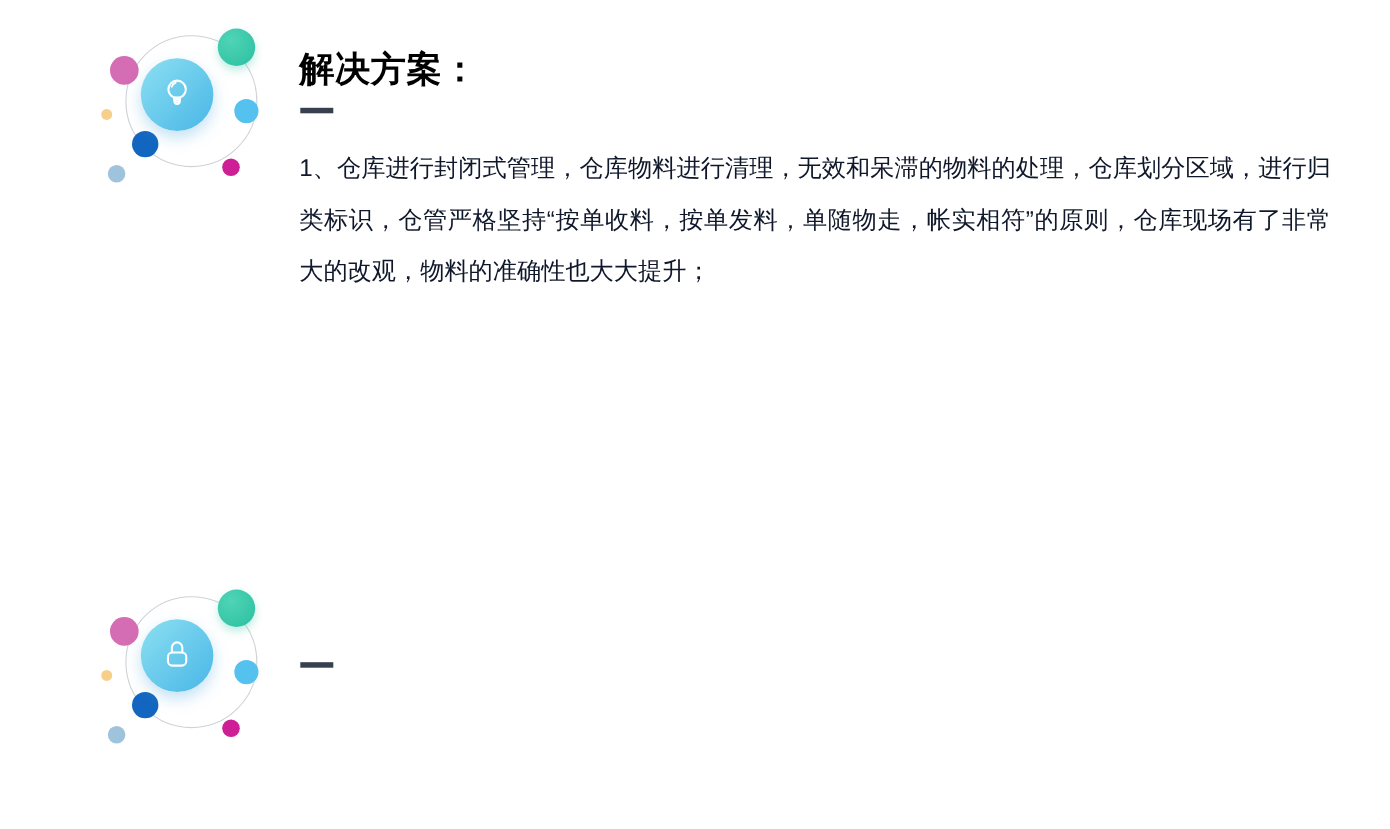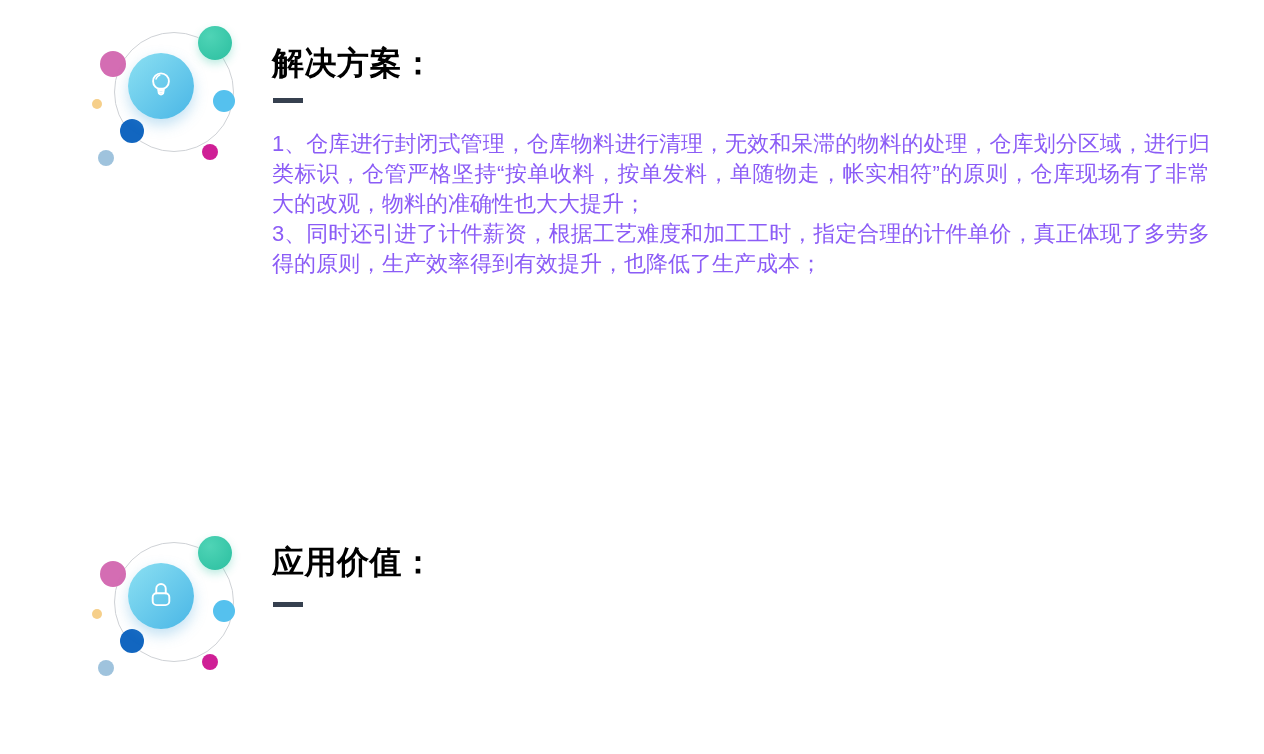--- a/index.html
+++ b/index.html
@@ -46,21 +46,21 @@
   .title-sec2 { top:543px; }
 
   .title-underline {
     position:absolute; left:273px; width:30px; height:5px; background:#36404f;
   }
   .underline-sec1 { top:98px; }
   .underline-sec2 { top:602px; }
 
   .paragraphs {
     position:absolute; left:272px; width:938px;
-    font-size:22px; line-height:30px; color:#8b5cf6;
+    font-size:22px; line-height:47px; color:#0f172a;
   }
   .paragraphs-sec1 { top:129px; }
   .paragraphs-sec2 { top:630px; }
   .paragraphs p {
     margin:0; text-align:justify; text-justify:inter-ideograph;
     word-break:break-all;
   }
 </style>
 </head>
 <body>
@@ -87,21 +87,20 @@
         </svg>
       </span>
     </div>
   </div>
 
   <h2 class="section-title title-sec1">解决方案：</h2>
   <div class="title-underline underline-sec1"></div>
 
   <div class="paragraphs paragraphs-sec1">
     <p>1、仓库进行封闭式管理，仓库物料进行清理，无效和呆滞的物料的处理，仓库划分区域，进行归类标识，仓管严格坚持“按单收料，按单发料，单随物走，帐实相符”的原则，仓库现场有了非常大的改观，物料的准确性也大大提升；</p>
-    <p>3、同时还引进了计件薪资，根据工艺难度和加工工时，指定合理的计件单价，真正体现了多劳多得的原则，生产效率得到有效提升，也降低了生产成本；</p>
   </div>
 
   <div class="icon-composite sec2">
     <div class="ring"></div>
     <div class="dot dot-teal"></div>
     <div class="dot dot-pink"></div>
     <div class="dot dot-lblue"></div>
     <div class="dot dot-dblue"></div>
     <div class="dot dot-yellow"></div>
     <div class="dot dot-steel"></div>
@@ -109,17 +108,16 @@
     <div class="grad-circle">
       <span>
         <svg viewBox="0 0 48 48" fill="none" stroke="#ffffff" stroke-width="2.4" stroke-linecap="round" stroke-linejoin="round">
           <rect x="13.5" y="20.5" width="21" height="15" rx="5"></rect>
           <path d="M18,20.5 V14.8 a6,6 0 0 1 12,0 V20.5"></path>
         </svg>
       </span>
     </div>
   </div>
 
-  <h2 class="section-title title-sec2">应用价值：</h2>
   <div class="title-underline underline-sec2"></div>
 
 
 </div>
 
 </body></html>

